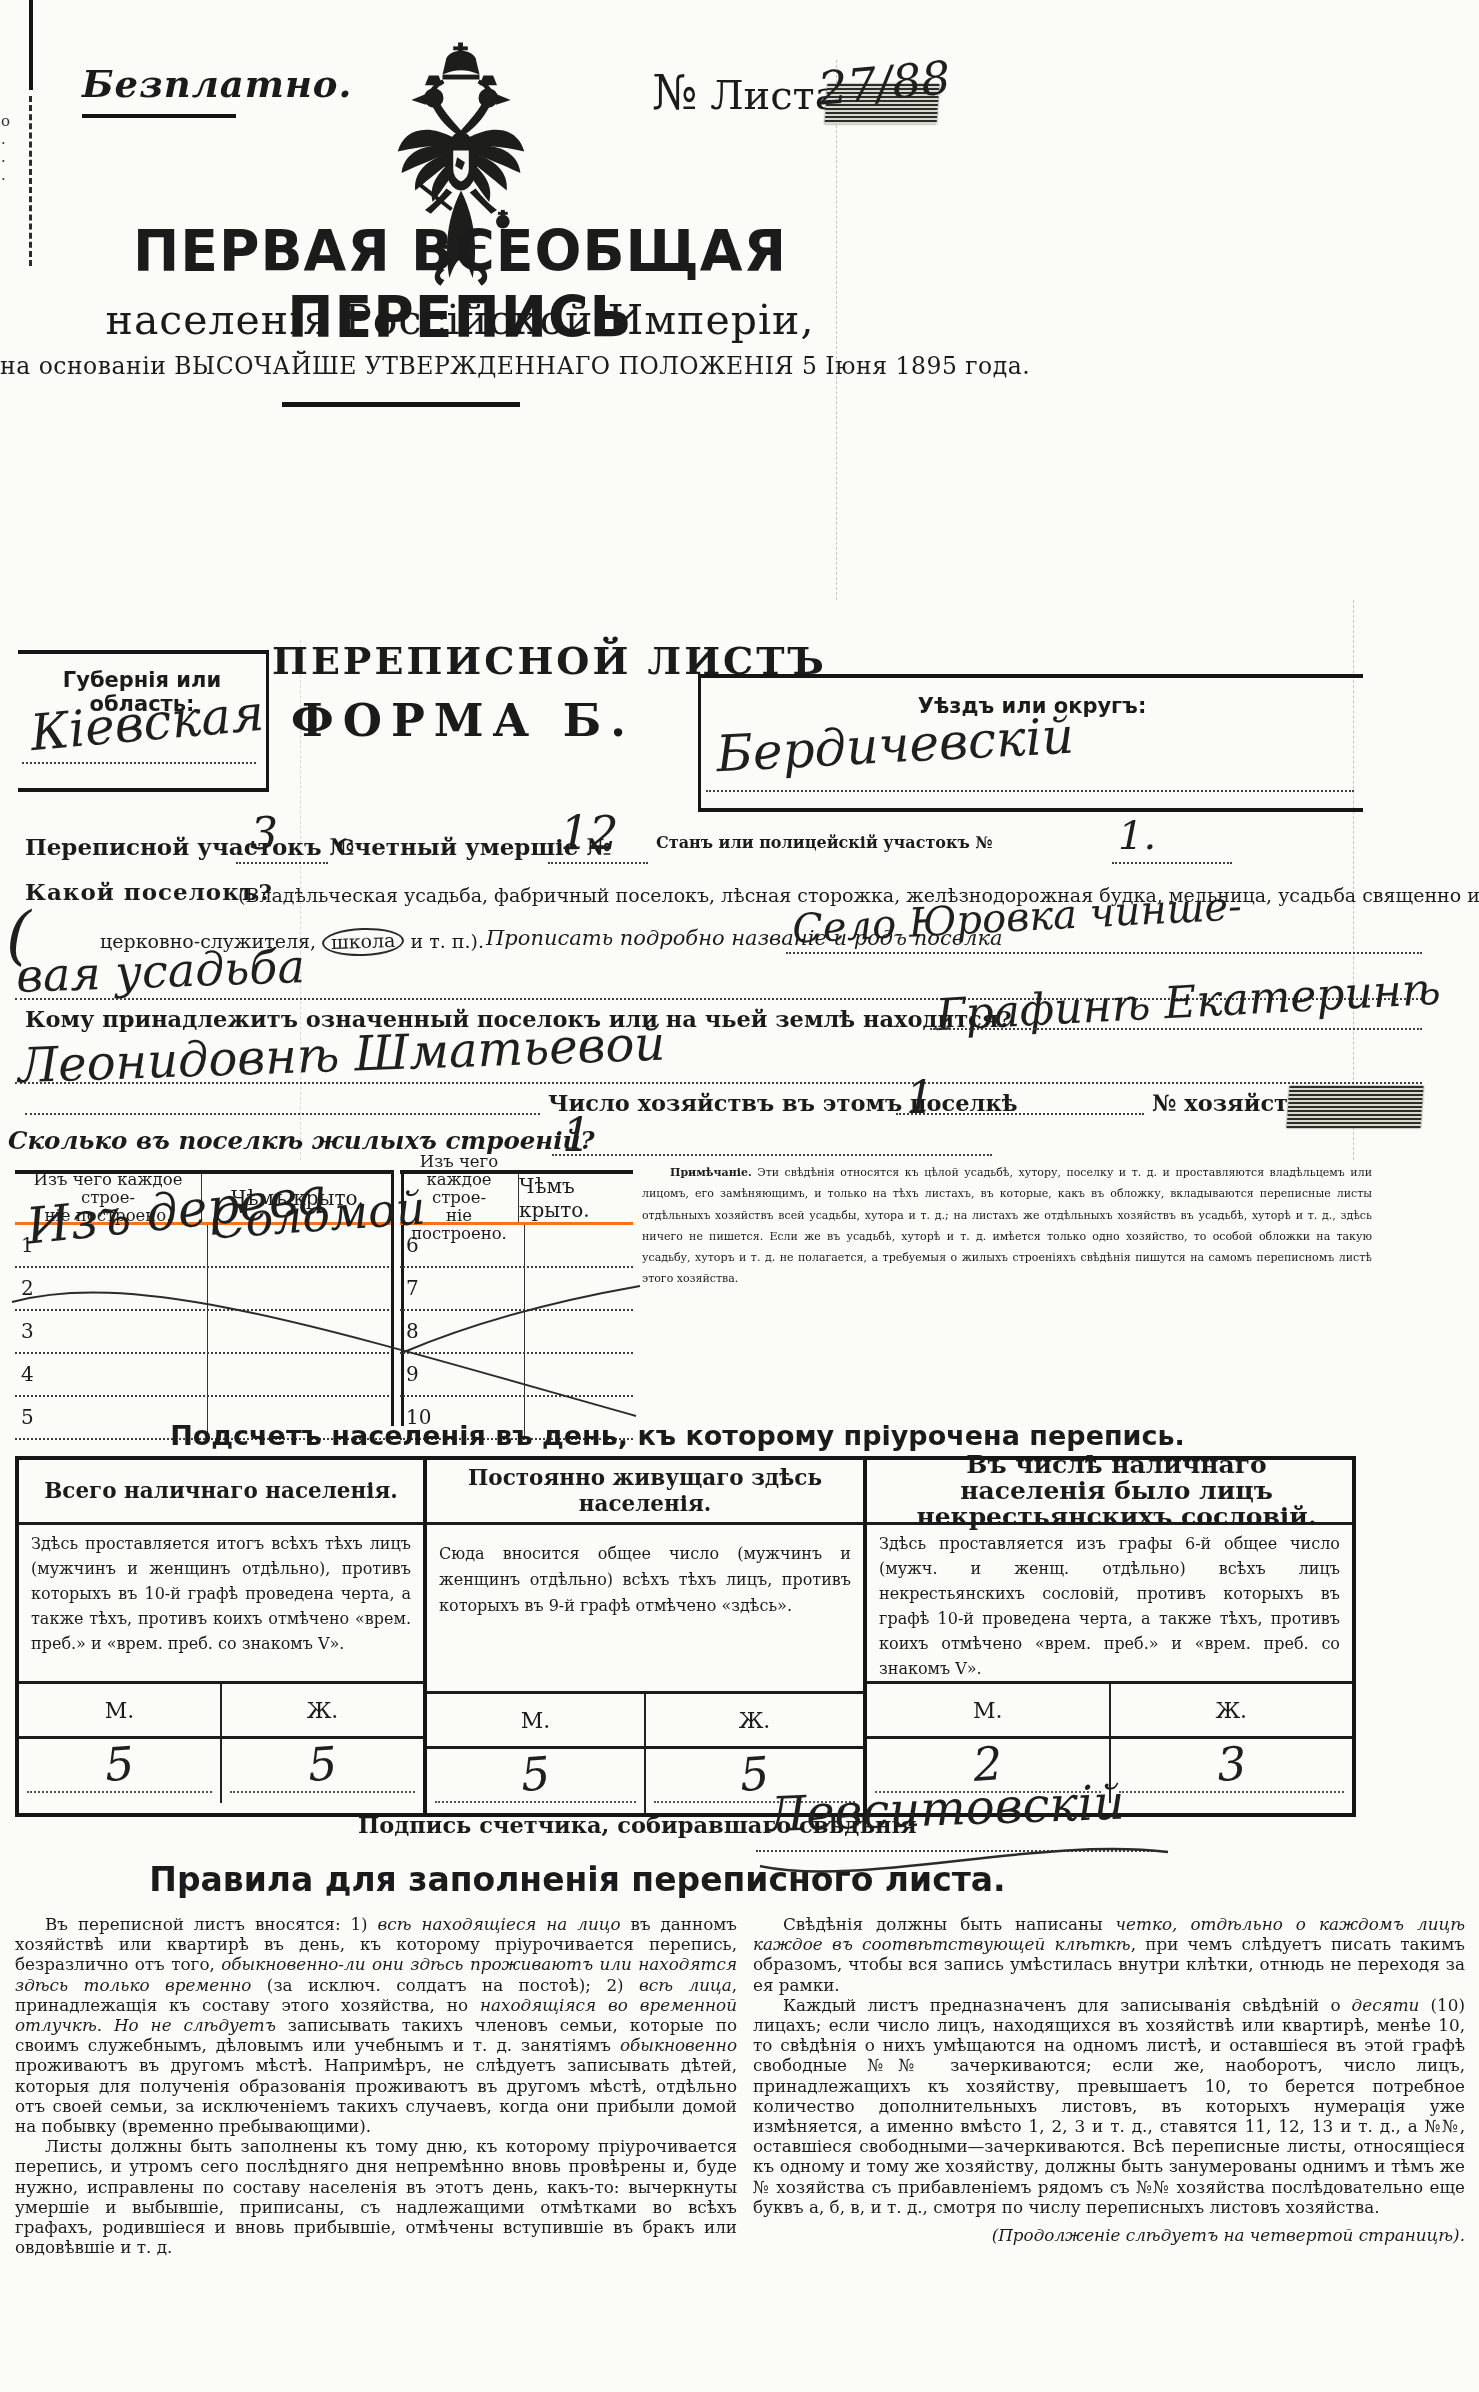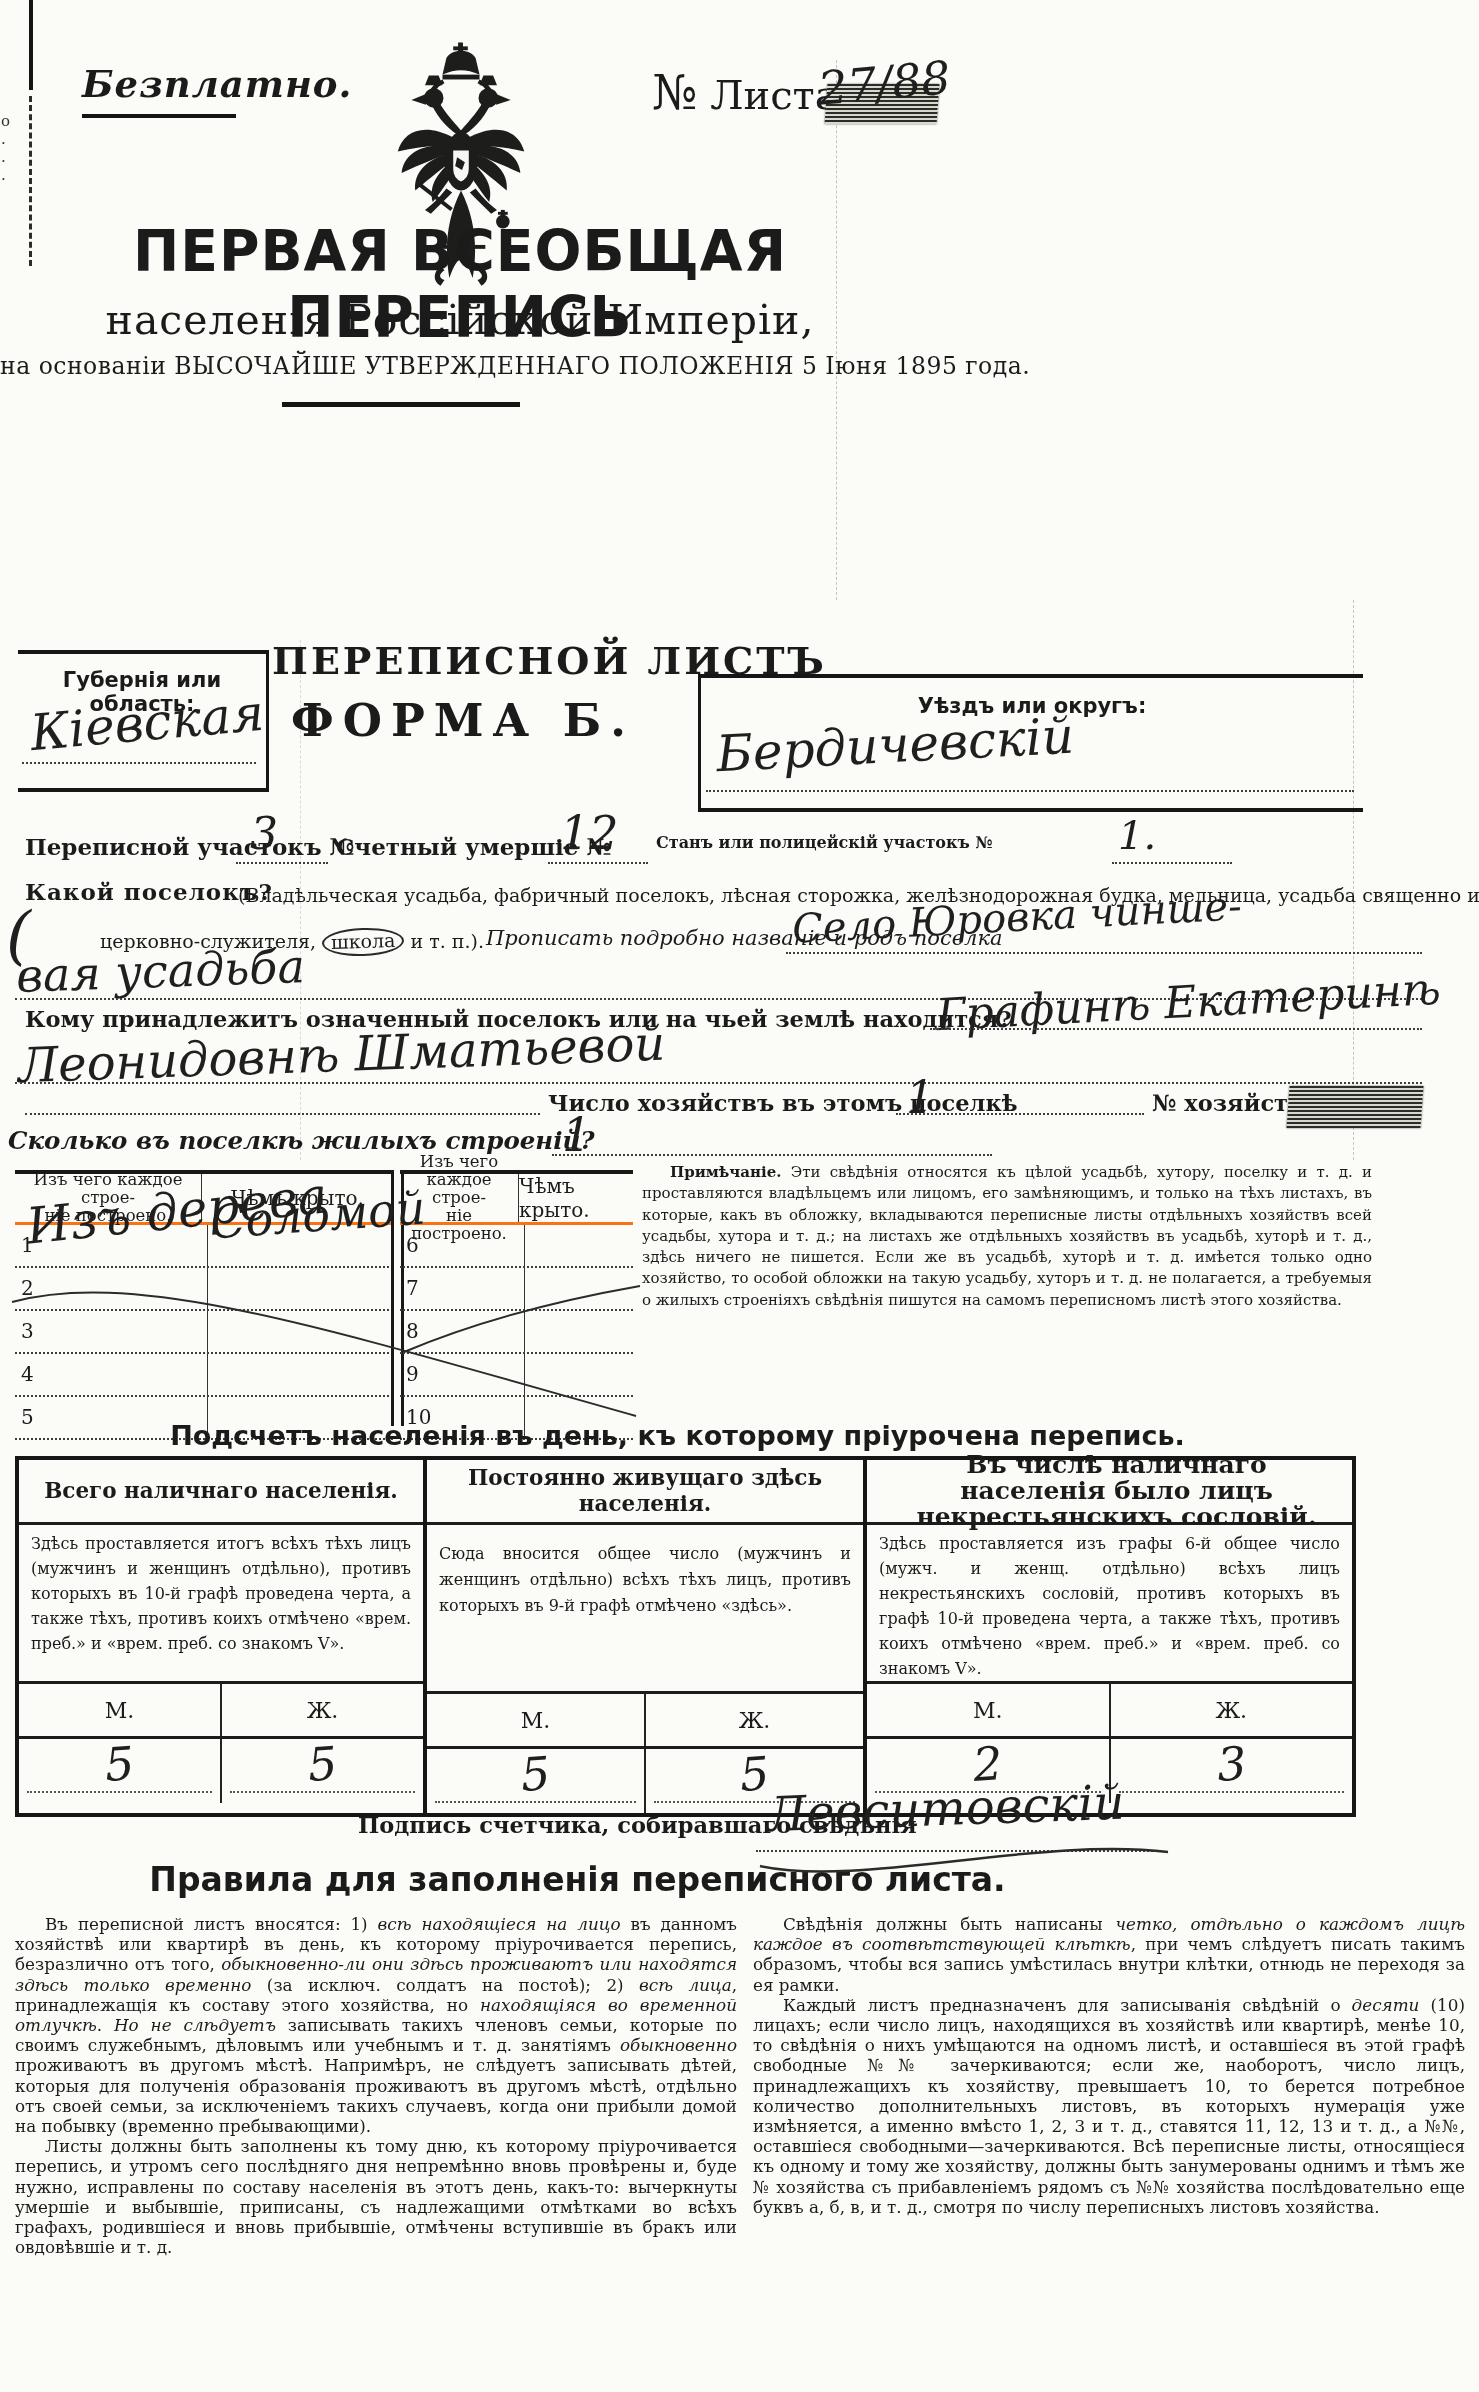--- a/index.html
+++ b/index.html
@@ -222,21 +222,21 @@
     <div class="btr">
         <div class="c1" style="width:118px;"><span>10</span></div>
         <div class="c2"></div>
       </div>
   </div>
 
   <div class="abs hw" style="left:26px;top:1182px;font-size:50px;transform:rotate(-6deg);">Изъ дерева</div>
   <div class="abs hw" style="left:210px;top:1188px;font-size:46px;transform:rotate(-4deg);">Соломой</div>
 
   <div class="abs" style="left:642px;top:1162px;width:730px;">
-    <p style="margin:0;font-size:15px;line-height:21.3px;text-align:justify;text-indent:28px;">
+    <p style="margin:0;font-size:11px;line-height:21.3px;text-align:justify;text-indent:28px;">
       <b class="b">Примѣчаніе.</b>
       <span>Эти свѣдѣнія относятся къ цѣлой усадьбѣ, хутору, поселку и т. д. и проставляются владѣльцемъ или лицомъ, его замѣняющимъ, и только на тѣхъ листахъ, въ которые, какъ въ обложку, вкладываются переписные листы отдѣльныхъ хозяйствъ всей усадьбы, хутора и т. д.; на листахъ же отдѣльныхъ хозяйствъ въ усадьбѣ, хуторѣ и т. д., здѣсь ничего не пишется. Если же въ усадьбѣ, хуторѣ и т. д. имѣется только одно хозяйство, то особой обложки на такую усадьбу, хуторъ и т. д. не полагается, а требуемыя о жилыхъ строеніяхъ свѣдѣнія пишутся на самомъ переписномъ листѣ этого хозяйства.</span>
     </p>
   </div>
 
   <div class="abs sans ctr nw" style="left:0;top:1420px;width:1355px;font-size:27px;">Подсчетъ населенія въ день, къ которому пріурочена перепись.</div>
 
   <div class="tg">
     <div class="tgroup" style="width:404px;">
       <div class="th">Всего наличнаго населенія.</div>
@@ -293,20 +293,21 @@
   <div class="abs dot" style="left:756px;top:1850px;width:404px;"></div>
 
   <div class="abs sans ctr nw" style="left:0;top:1860px;width:1155px;font-size:33px;">Правила для заполненія переписного листа.</div>
   <div class="abs" style="left:15px;top:1914px;width:722px;">
     <p class="rp">Въ переписной листъ вносятся: 1) <i>всѣ находящіеся на лицо</i> въ данномъ хозяйствѣ или квартирѣ въ день, къ которому пріурочивается перепись, безразлично отъ того, <i>обыкновенно-ли они здѣсь проживаютъ или находятся здѣсь только временно</i> (за исключ. солдатъ на постоѣ); 2) <i>всѣ лица</i>, принадлежащія къ составу этого хозяйства, но <i>находящіяся во временной отлучкѣ</i>. <i>Но не слѣдуетъ</i> записывать такихъ членовъ семьи, которые по своимъ служебнымъ, дѣловымъ или учебнымъ и т. д. занятіямъ <i>обыкновенно</i> проживаютъ въ другомъ мѣстѣ. Напримѣръ, не слѣдуетъ записывать дѣтей, которыя для полученія образованія проживаютъ въ другомъ мѣстѣ, отдѣльно отъ своей семьи, за исключеніемъ такихъ случаевъ, когда они прибыли домой на побывку (временно пребывающими).</p>
     <p class="rp">Листы должны быть заполнены къ тому дню, къ которому пріурочивается перепись, и утромъ сего послѣдняго дня непремѣнно вновь провѣрены и, буде нужно, исправлены по составу населенія въ этотъ день, какъ-то: вычеркнуты умершіе и выбывшіе, приписаны, съ надлежащими отмѣтками во всѣхъ графахъ, родившіеся и вновь прибывшіе, отмѣчены вступившіе въ бракъ или овдовѣвшіе и т. д.</p>
   </div>
   <div class="abs" style="left:753px;top:1914px;width:712px;">
     <p class="rp">Свѣдѣнія должны быть написаны <i>четко, отдѣльно о каждомъ лицѣ каждое въ соотвѣтствующей клѣткѣ</i>, при чемъ слѣдуетъ писать такимъ образомъ, чтобы вся запись умѣстилась внутри клѣтки, отнюдь не переходя за ея рамки.</p>
     <p class="rp">Каждый листъ предназначенъ для записыванія свѣдѣній о <i>десяти</i> (10) лицахъ; если число лицъ, находящихся въ хозяйствѣ или квартирѣ, менѣе 10, то свѣдѣнія о нихъ умѣщаются на одномъ листѣ, и оставшіеся въ этой графѣ свободные №№ зачеркиваются; если же, наоборотъ, число лицъ, принадлежащихъ къ хозяйству, превышаетъ 10, то берется потребное количество дополнительныхъ листовъ, въ которыхъ нумерація уже измѣняется, а именно вмѣсто 1, 2, 3 и т. д., ставятся 11, 12, 13 и т. д., а №№, оставшіеся свободными—зачеркиваются. Всѣ переписные листы, относящіеся къ одному и тому же хозяйству, должны быть занумерованы однимъ и тѣмъ же № хозяйства съ прибавленіемъ рядомъ съ №№ хозяйства послѣдовательно еще буквъ а, б, в, и т. д., смотря по числу переписныхъ листовъ хозяйства.</p>
+    <p class="rp i" style="text-align:right;text-indent:0;margin-top:8px;">(Продолженіе слѣдуетъ на четвертой страницѣ).</p>
   </div>
 
   <svg class="abs" style="left:0;top:0;pointer-events:none;" width="1479" height="2392" viewBox="0 0 1479 2392">
     <path d="M12 1302 C140 1268 330 1330 636 1416" fill="none" stroke="#2b2b2b" stroke-width="2"></path>
     <path d="M404 1352 C480 1320 560 1300 640 1286" fill="none" stroke="#2b2b2b" stroke-width="2"></path>
     <path d="M760 1866 C860 1888 1040 1836 1168 1852" fill="none" stroke="#2b2b2b" stroke-width="2.5"></path>
   </svg>
 
 </div>
 

